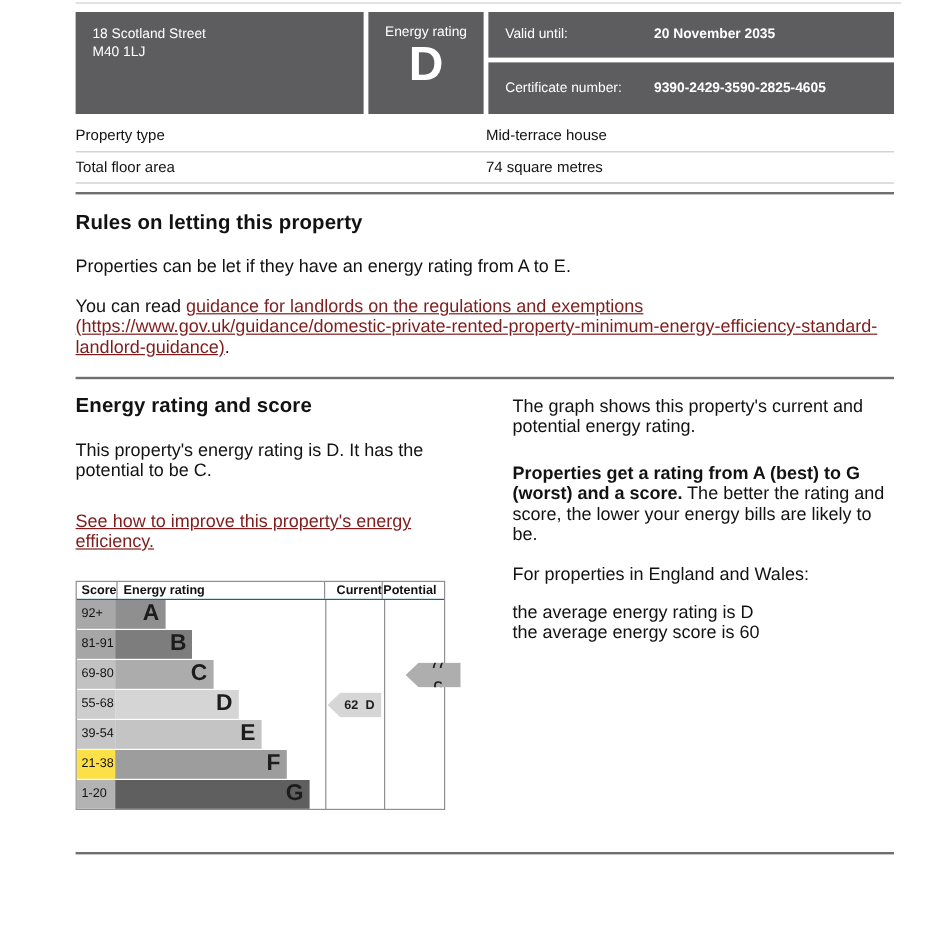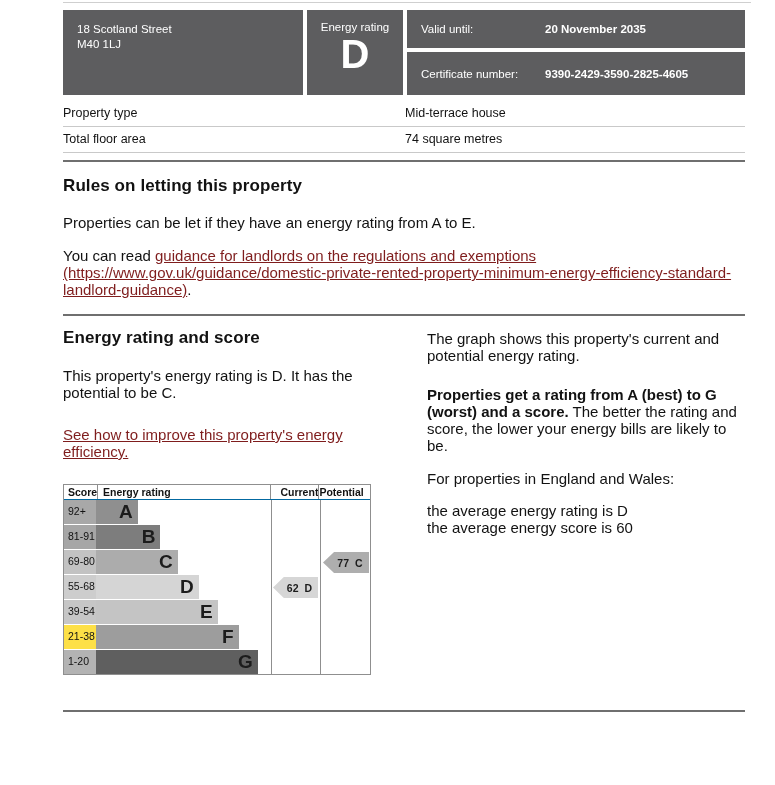--- a/index.html
+++ b/index.html
@@ -46,21 +46,21 @@
   .bar-area{width:174px;height:25px;}
   .band-bar{height:24px;position:relative;}
   .band-letter{position:absolute;right:5px;top:1px;font-size:19px;font-weight:bold;color:#1c1c1c;line-height:22px;}
   .col-line{position:absolute;top:0;height:175px;width:1px;background:#8f8f8f;}
   .col-line.c1{left:207px;}
   .col-line.c2{left:256px;}
   .arrow{position:absolute;height:21px;display:flex;align-items:center;justify-content:center;
          gap:6px;font-size:10.5px;font-weight:bold;color:#1c1c1c;
          clip-path:polygon(0 50%,24% 0,100% 0,100% 100%,24% 100%);padding-left:8px;box-sizing:border-box;}
   .arrow.current{left:209px;width:45px;}
-  .arrow.potential{left:259px;width:46px;}
+  .arrow.potential{left:274px;width:46px;flex-direction:column;}
 </style>
 </head>
 <body>
 
 <div class="page">
 
   <div class="hairline-top"></div>
 
   <div class="header-row">
     <div class="darkbox address-box">

